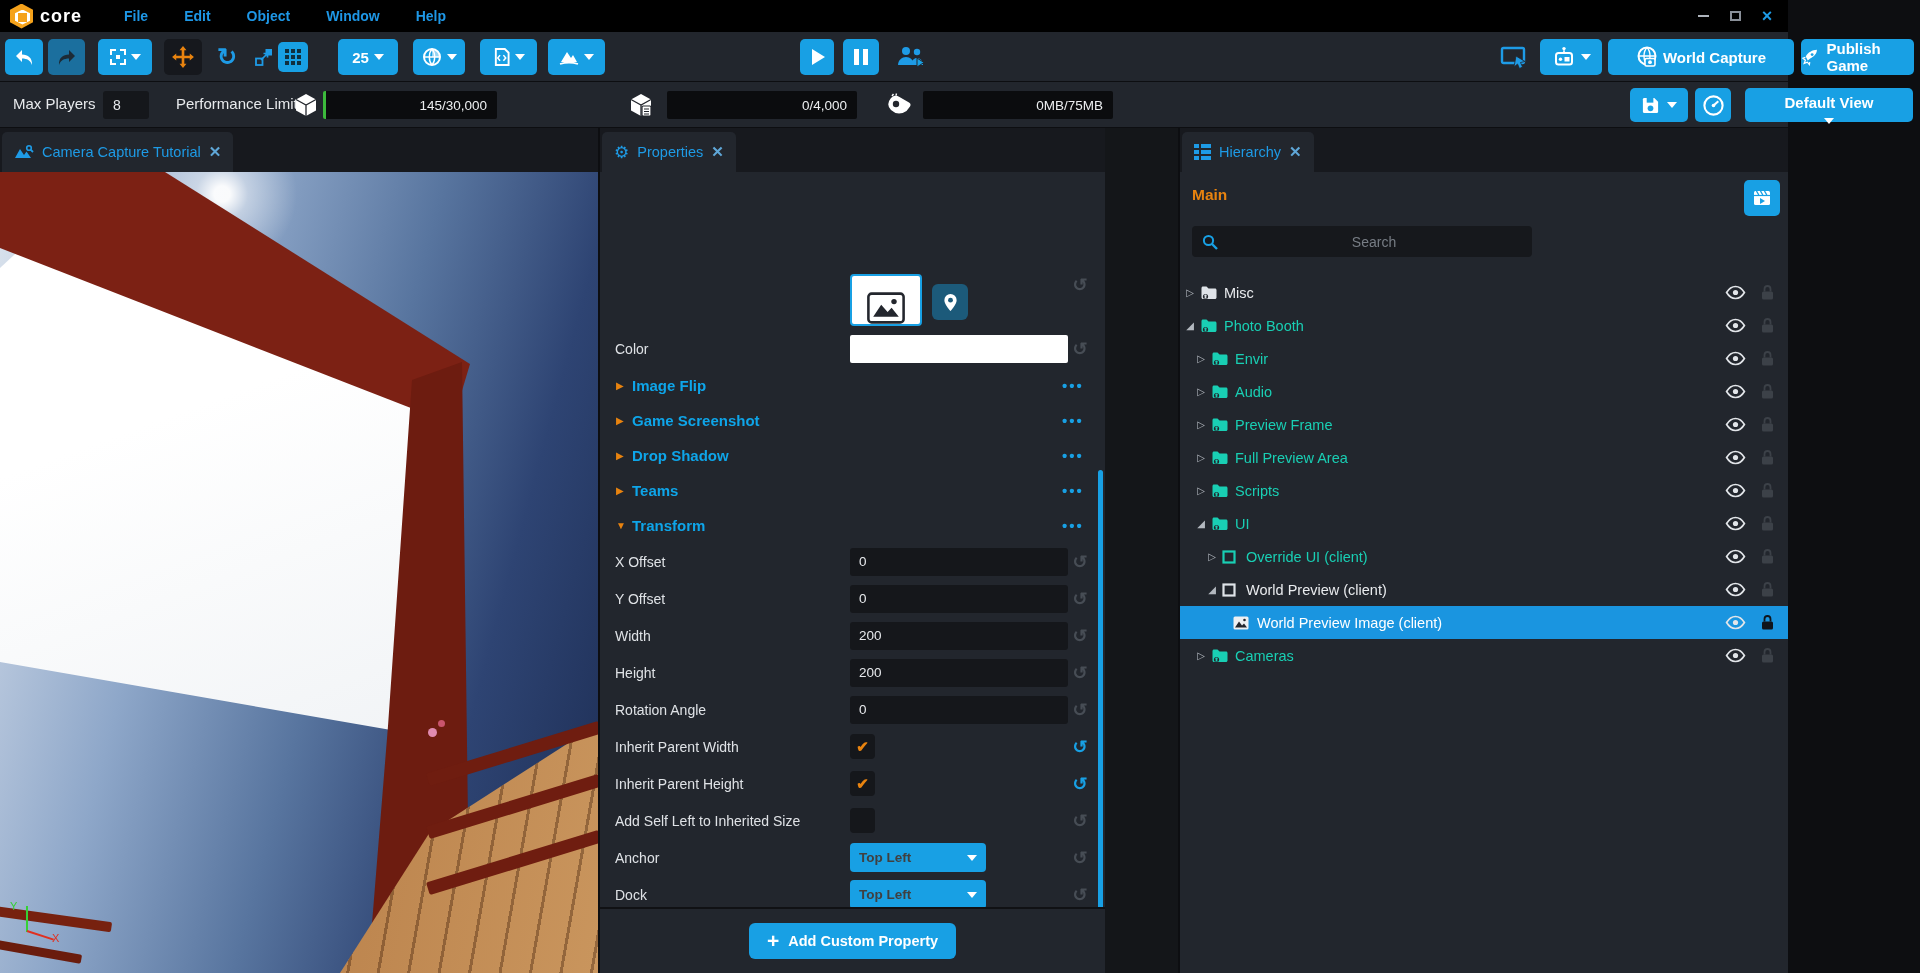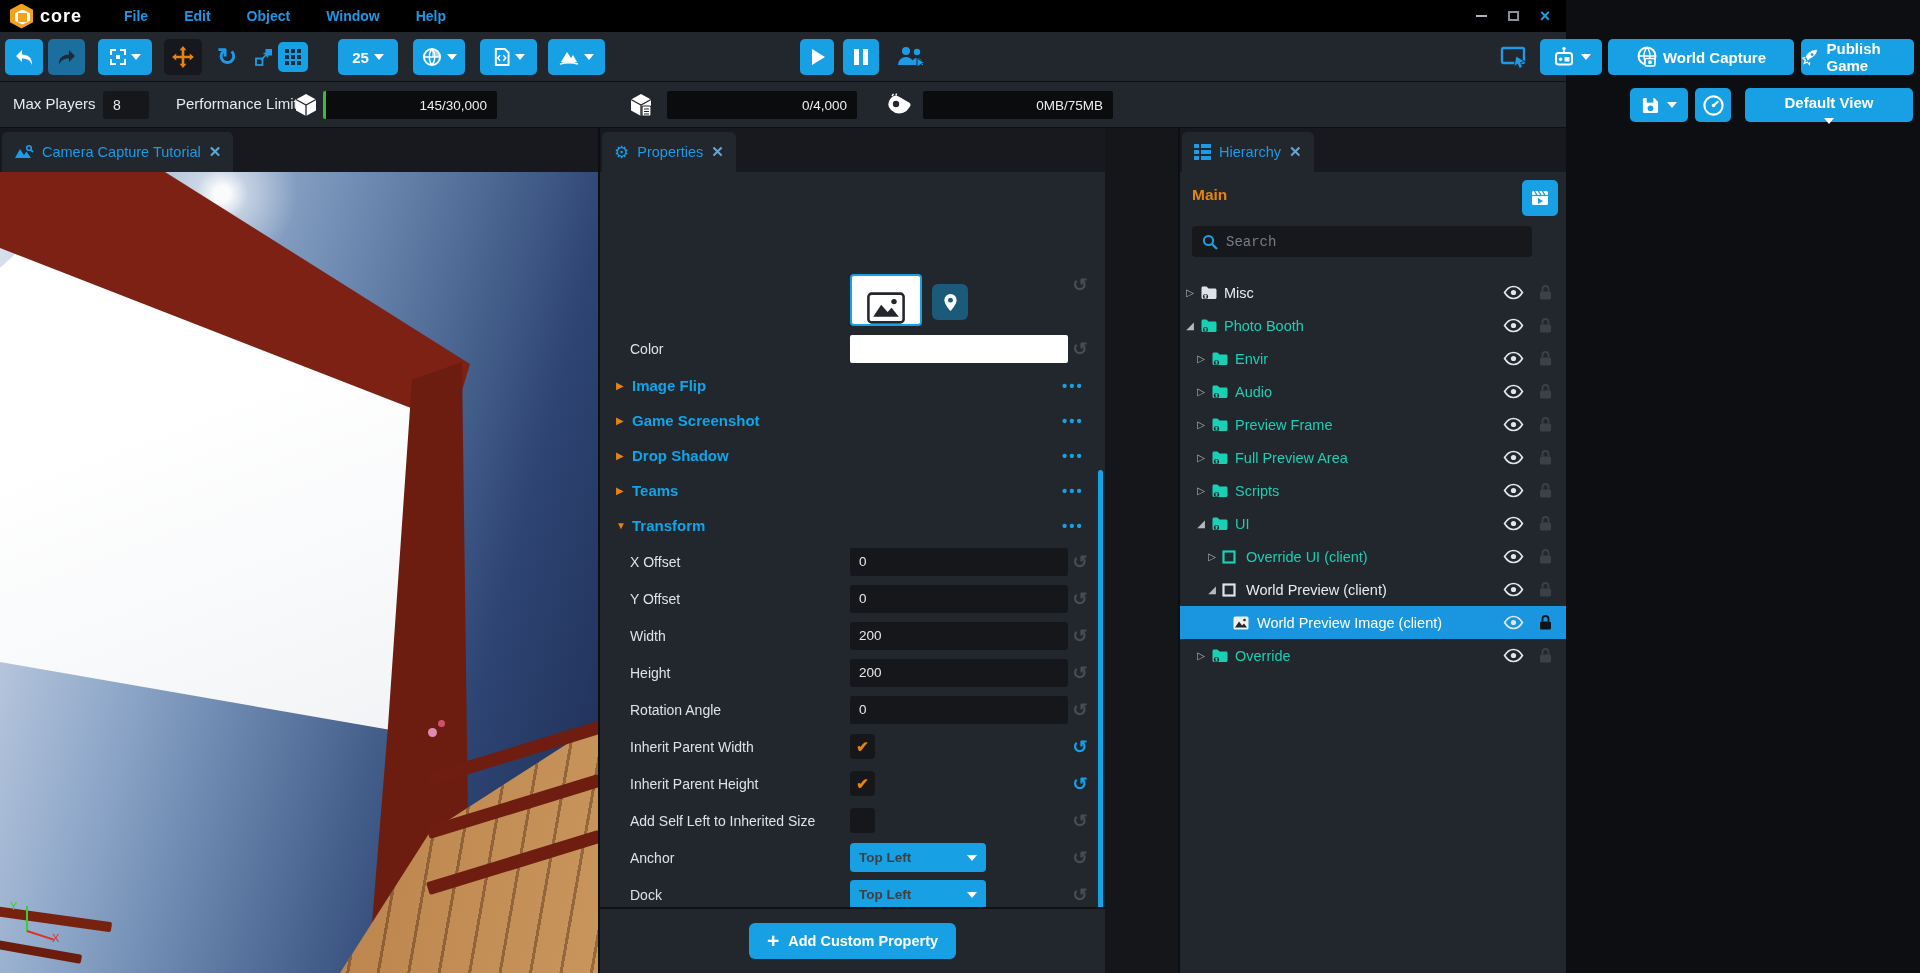--- a/index.html
+++ b/index.html
@@ -1,18 +1,18 @@
 <!DOCTYPE html>
 <html><head>
 <meta charset="utf-8">
 <style>
   * { margin:0; padding:0; box-sizing:border-box; }
   html,body { width:1920px; height:973px; overflow:hidden; background:#0d0e11;
     font-family:"Liberation Sans", sans-serif; -webkit-font-smoothing:antialiased; }
-  .app { width:1566px; height:973px; display:flex; flex-direction:column; background:#17191e; }
+  .app { width:1788px; height:973px; display:flex; flex-direction:column; background:#17191e; }
 
   
   .menubar { height:32px; background:#000; display:flex; align-items:center; flex:0 0 auto; }
   .logo { display:flex; align-items:center; gap:7px; padding:0 14px 0 10px; }
   .logo-hex { width:23px; height:25px; background:#f5a21b;
     clip-path:polygon(50% 0,100% 25%,100% 75%,50% 100%,0 75%,0 25%); position:relative; }
   .logo-hex::after { content:""; position:absolute; left:5px; top:6px; width:9px; height:9px;
     border:3px solid #fff; border-radius:3px; background:#f5a21b;
     clip-path:polygon(50% 0,100% 25%,100% 75%,50% 100%,0 75%,0 25%); }
   .logo-text { color:#fff; font-weight:bold; font-size:18px; letter-spacing:1px; }
@@ -121,21 +121,21 @@
   .imgpick-row { position:relative; height:56px; }
   .thumb { position:absolute; left:250px; top:0px; width:72px; height:52px; background:#fff;
     border:2px solid #18a0e4; border-radius:4px; display:flex; align-items:flex-end; justify-content:center; overflow:hidden; }
   .pin-btn { position:absolute; left:332px; top:10px; width:36px; height:36px; background:#1c5a7a;
     border-radius:6px; display:flex; align-items:center; justify-content:center; }
   .reset { width:24px; text-align:center; font-size:18px; font-weight:bold; color:#474d55; }
   .reset.active { color:#18a0e4; }
   .imgpick-reset { position:absolute; left:468px; top:0px; }
   .field-row { position:relative; height:37px; display:flex; align-items:center; }
   .color-row { height:38px; }
-  .field-label { position:absolute; left:30px; width:215px; color:#dfe2e6; font-size:14px;
+  .field-label { position:absolute; left:15px; width:215px; color:#dfe2e6; font-size:14px;
     white-space:nowrap; overflow:hidden; }
   .field-input { position:absolute; left:250px; width:218px; height:28px; background:#15171b;
     border:none; border-radius:3px; color:#e7e9ec; font-size:13.5px; padding:0 9px; outline:none;
     font-family:"Liberation Sans",sans-serif; }
   .swatch { position:absolute; left:250px; width:218px; height:28px; border-radius:2px; }
   .field-reset { position:absolute; left:468px; }
   .checkbox { position:absolute; left:250px; width:25px; height:25px; background:#15171b; border-radius:4px;
     display:flex; align-items:center; justify-content:center; color:#e8830f; font-size:15px; font-weight:bold; }
   .dropdown { position:absolute; left:250px; width:136px; height:29px; background:#18a0e4; border-radius:4px;
     display:flex; align-items:center; padding:0 9px; }
@@ -152,21 +152,21 @@
   .addcustom .plus { color:#fff; font-size:21px; font-weight:bold; line-height:1; margin-top:-2px; }
   .addcustom .lbl { color:#fff; font-weight:bold; font-size:14.5px; }
 
   
   .hier-top { position:absolute; left:12px; top:14px; color:#e8830f; font-weight:bold; font-size:15.5px; }
   .clapper-btn { position:absolute; right:8px; top:8px; width:36px; height:36px; background:#18a0e4;
     border-radius:5px; display:flex; align-items:center; justify-content:center; }
   .hier-search { position:absolute; left:12px; top:54px; width:340px; height:31px; background:#16181c;
     border-radius:4px; display:flex; align-items:center; gap:8px; padding:0 10px; }
   .hier-search input { flex:1; background:transparent; border:none; outline:none; color:#ffffff;
-    font-size:14px; font-family:Liberation Mono, monospace; }
+    font-size:14px; font-family:Liberation Sans, sans-serif;text-align:center; }
   .hier-search input::placeholder { color:#777d85; }
   .cube-btn { position:absolute; top:55px; left:630px; width:30px; height:30px; display:flex;
     align-items:center; justify-content:center; }
   .hsq-btn { position:absolute; top:55px; width:34px; height:30px; background:#18a0e4; border-radius:4px;
     display:flex; align-items:center; justify-content:center; }
   .tree { position:absolute; left:0; right:0; top:104px; }
   .tree-row { position:relative; height:33px; display:flex; align-items:center; }
   .tree-row.selected { background:#1a95e0; }
   .tr-arrow { position:absolute; font-size:10px; color:#b3b8bf; width:12px; text-align:center; }
   .tr-icon { position:absolute; display:flex; align-items:center; }
@@ -828,21 +828,21 @@
             <div class="tree-row">
               <span class="tr-arrow" style="left: 15px;">▷</span>
               <span class="tr-icon" style="left: 31px;">
                 <svg width="18" height="15" viewBox="0 0 17 15">
                   <path d="M1 3 C1 2.2 1.7 1.5 2.5 1.5 H6 L8 3.5 H14.5 C15.3 3.5 16 4.2 16 5 V12.5 C16 13.3 15.3 14 14.5 14 H2.5 C1.7 14 1 13.3 1 12.5 Z" fill="#19cfb4"></path>
                   <circle cx="5" cy="11.5" r="2.6" fill="#22262d"></circle>
                   <circle cx="5" cy="10.8" r="1.2" fill="#19cfb4"></circle>
                   <path d="M5 11 l1.4 2.6 h-2.8 z" fill="#19cfb4"></path>
                 </svg>
               </span>
-              <span class="tr-label tone-teal" style="left: 55px;">Override</span>
+              <span class="tr-label tone-teal" style="left: 55px;">Cameras</span>
               <span class="tr-eye"><svg width="21" height="15" viewBox="0 0 21 15">
                   <path d="M10.5 1.5 C6 1.5 2.8 5.5 1.6 7.5 C2.8 9.5 6 13.5 10.5 13.5 C15 13.5 18.2 9.5 19.4 7.5 C18.2 5.5 15 1.5 10.5 1.5 Z" fill="none" stroke="#e2e5e9" stroke-width="1.7"></path>
                   <circle cx="10.5" cy="7.5" r="2.6" fill="#e2e5e9"></circle>
                 </svg></span>
               <span class="tr-lock"><svg width="13" height="17" viewBox="0 0 13 16">
                   <rect x="1" y="7" width="11" height="8" rx="1.5" fill="#3c4148"></rect>
                   <path d="M3.5 7 V4.5 a3 3 0 0 1 6 0 V7" fill="none" stroke="#3c4148" stroke-width="1.8"></path>
                 </svg></span>
             </div>
           </div>

